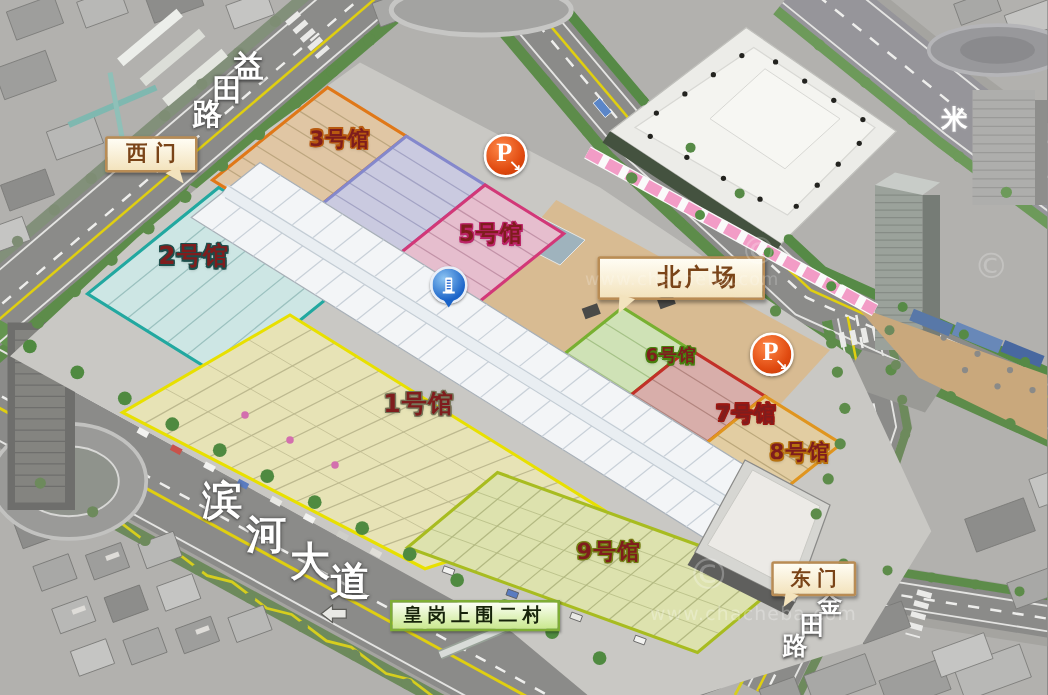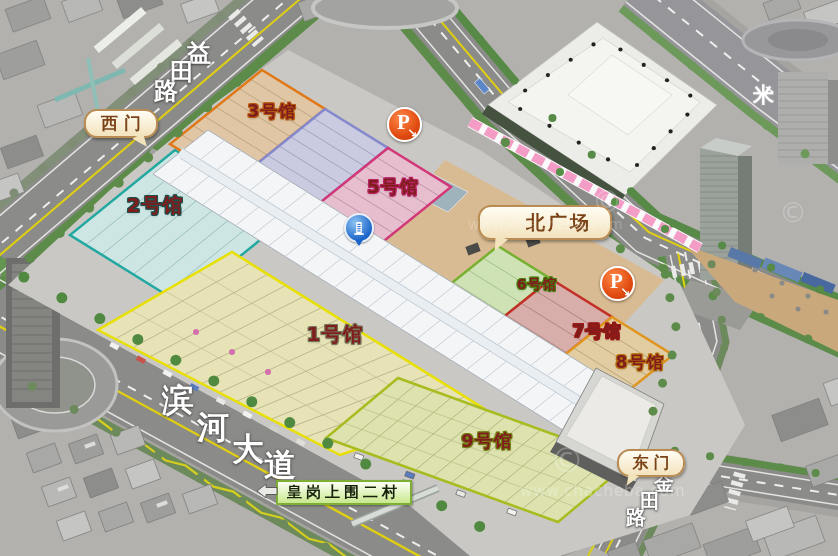--- a/index.html
+++ b/index.html
@@ -5,39 +5,39 @@
   html,body{margin:0;padding:0;background:#666;}
   #stage{position:relative;width:838px;height:556px;overflow:hidden;background:#b2b1ae;
          font-family:"DejaVu Sans","Liberation Sans",sans-serif;}
   #map{position:absolute;left:0;top:0;z-index:1;}
   .ov{position:absolute;z-index:3;}
   .hall-label{position:absolute;transform:translate(-50%,-50%);font-weight:bold;color:#7f1d1d;
               white-space:nowrap;z-index:3;letter-spacing:1px;}
   .road-chars span{position:absolute;transform:translate(-50%,-50%);color:#fff;font-weight:bold;
               z-index:2;text-shadow:0 0 3px rgba(70,70,70,.95),0 1px 2px rgba(60,60,60,.8);}
   .bubble{position:absolute;z-index:4;background:linear-gradient(#fffdf4,#f3e3bd);
-          border:2px solid #b98c54;border-radius:13px;color:#7a4418;font-weight:bold;
+          border:2px solid #b98c54;border-radius:2px;color:#7a4418;font-weight:bold;
           text-align:center;box-shadow:1px 2px 3px rgba(0,0,0,.35);}
   .bubble .tail{position:absolute;width:0;height:0;border-style:solid;}
   #bubble-west{left:84px;top:109px;width:70px;height:25px;line-height:25px;font-size:17px;letter-spacing:6px;text-indent:6px;}
   #bubble-west .tail{bottom:-13px;right:9px;border-width:14px 3px 0 9px;border-color:#f3e3bd transparent transparent transparent;transform:rotate(-28deg);}
   #bubble-east{left:617px;top:449px;width:64px;height:24px;line-height:24px;font-size:16px;letter-spacing:5px;text-indent:5px;}
   #bubble-east .tail{bottom:-12px;left:7px;border-width:13px 8px 0 3px;border-color:#f3e3bd transparent transparent transparent;transform:rotate(22deg);}
   #bubble-north{left:478px;top:205px;width:102px;height:31px;line-height:31px;font-size:19px;letter-spacing:3px;padding-left:28px;}
   #bubble-north .tail{bottom:-14px;left:13px;border-width:15px 9px 0 4px;border-color:#f3e3bd transparent transparent transparent;transform:rotate(18deg);}
   #center-marker{left:344px;top:213px;display:flex;align-items:center;z-index:4;}
   #center-marker .badge{position:relative;width:26px;height:26px;border-radius:50%;flex:none;
       background:radial-gradient(circle at 35% 30%,#8cc4f2,#1a63c8 72%);border:2px solid #e9eff8;
       box-shadow:0 1px 2px rgba(0,0,0,.45);display:flex;align-items:center;justify-content:center;}
   #center-marker .badge::after{content:"";position:absolute;left:50%;bottom:-9px;transform:translateX(-50%);
       border:4px solid transparent;border-top:6px solid #1a63c8;}
   #center-marker .plate{margin-left:3px;padding:2px 9px;background:linear-gradient(#fdfae0,#f0eaae);
       border:1px solid #8f9040;font-size:15px;font-weight:bold;color:#141408;letter-spacing:2px;
       box-shadow:1px 1px 2px rgba(0,0,0,.35);white-space:nowrap;}
-  #village-sign{left:256px;top:480px;display:flex;align-items:center;z-index:4;}
+  #village-sign{left:256px;top:480px;display:flex;align-items:center;z-index:4;gap:36px;}
   #village-sign .plate{padding:1px 9px;background:linear-gradient(180deg,#fcfff5,#c9e88e);
       border:2px solid #7fae35;font-size:15px;font-weight:bold;color:#16230a;letter-spacing:4px;
       box-shadow:1px 1px 2px rgba(0,0,0,.35);white-space:nowrap;}
   .p-icon{position:absolute;width:31px;height:31px;border-radius:50%;z-index:4;
       background:radial-gradient(circle at 38% 30%,#ff8848,#e04a10 62%,#c03806);
       border:2px solid #fff;box-shadow:0 1px 3px rgba(0,0,0,.45);color:#fff;
       font-family:"Liberation Serif","DejaVu Serif",serif;font-weight:bold;}
   .p-icon .pg{position:absolute;left:8px;top:1px;font-size:21px;}
   .p-icon .pa{position:absolute;right:3px;bottom:0px;font-size:12px;font-family:"DejaVu Sans",sans-serif;}
   #metro-icon{left:753px;top:81px;font-size:21px;font-weight:bold;color:#fff;z-index:4;
@@ -494,21 +494,21 @@
       <span style="left: 213px; top: 428px; font-size: 32px;">河</span>
       <span style="left: 248px; top: 450px; font-size: 32px;">大</span>
       <span style="left: 280px; top: 466px; font-size: 32px;">道</span>
     </div>
   <div class="road-chars">
       <span style="left: 664px; top: 483px; font-size: 20px;">金</span>
       <span style="left: 650px; top: 501px; font-size: 20px;">田</span>
       <span style="left: 636px; top: 517px; font-size: 20px;">路</span>
     </div>
 
-  <div class="hall-label" style="left: 335px; top: 334px; font-size: 20px; text-shadow: rgb(119, 119, 90) -1px -1px 0px, rgb(119, 119, 90) 1px -1px 0px, rgb(119, 119, 90) -1px 1px 0px, rgb(119, 119, 90) 1px 1px 0px, rgb(119, 119, 90) 0px -1px 0px, rgb(119, 119, 90) 0px 1px 0px, rgb(119, 119, 90) -1px 0px 0px, rgb(119, 119, 90) 1px 0px 0px, rgba(0, 0, 0, 0.35) 0px 1px 3px;">1号馆</div>
+  <div class="hall-label" style="left: 335px; top: 323px; font-size: 20px; text-shadow: rgb(119, 119, 90) -1px -1px 0px, rgb(119, 119, 90) 1px -1px 0px, rgb(119, 119, 90) -1px 1px 0px, rgb(119, 119, 90) 1px 1px 0px, rgb(119, 119, 90) 0px -1px 0px, rgb(119, 119, 90) 0px 1px 0px, rgb(119, 119, 90) -1px 0px 0px, rgb(119, 119, 90) 1px 0px 0px, rgba(0, 0, 0, 0.35) 0px 1px 3px;">1号馆</div>
   <div class="hall-label" style="left: 155px; top: 205px; font-size: 20px; text-shadow: rgb(29, 79, 76) -1px -1px 0px, rgb(29, 79, 76) 1px -1px 0px, rgb(29, 79, 76) -1px 1px 0px, rgb(29, 79, 76) 1px 1px 0px, rgb(29, 79, 76) 0px -1px 0px, rgb(29, 79, 76) 0px 1px 0px, rgb(29, 79, 76) -1px 0px 0px, rgb(29, 79, 76) 1px 0px 0px, rgba(0, 0, 0, 0.35) 0px 1px 3px;">2号馆</div>
   <div class="hall-label" style="left: 272px; top: 111px; font-size: 17px; text-shadow: rgb(184, 90, 16) -1px -1px 0px, rgb(184, 90, 16) 1px -1px 0px, rgb(184, 90, 16) -1px 1px 0px, rgb(184, 90, 16) 1px 1px 0px, rgb(184, 90, 16) 0px -1px 0px, rgb(184, 90, 16) 0px 1px 0px, rgb(184, 90, 16) -1px 0px 0px, rgb(184, 90, 16) 1px 0px 0px, rgba(0, 0, 0, 0.35) 0px 1px 3px;">3号馆</div>
   <div class="hall-label" style="left: 393px; top: 187px; font-size: 18px; text-shadow: rgb(188, 36, 104) -1px -1px 0px, rgb(188, 36, 104) 1px -1px 0px, rgb(188, 36, 104) -1px 1px 0px, rgb(188, 36, 104) 1px 1px 0px, rgb(188, 36, 104) 0px -1px 0px, rgb(188, 36, 104) 0px 1px 0px, rgb(188, 36, 104) -1px 0px 0px, rgb(188, 36, 104) 1px 0px 0px, rgba(0, 0, 0, 0.35) 0px 1px 3px;">5号馆</div>
   <div class="hall-label" style="left: 537px; top: 285px; font-size: 14px; text-shadow: rgb(72, 128, 15) -1px -1px 0px, rgb(72, 128, 15) 1px -1px 0px, rgb(72, 128, 15) -1px 1px 0px, rgb(72, 128, 15) 1px 1px 0px, rgb(72, 128, 15) 0px -1px 0px, rgb(72, 128, 15) 0px 1px 0px, rgb(72, 128, 15) -1px 0px 0px, rgb(72, 128, 15) 1px 0px 0px, rgba(0, 0, 0, 0.35) 0px 1px 3px;">6号馆</div>
   <div class="hall-label" style="left: 597px; top: 331px; font-size: 17px; text-shadow: rgb(156, 24, 18) -1px -1px 0px, rgb(156, 24, 18) 1px -1px 0px, rgb(156, 24, 18) -1px 1px 0px, rgb(156, 24, 18) 1px 1px 0px, rgb(156, 24, 18) 0px -1px 0px, rgb(156, 24, 18) 0px 1px 0px, rgb(156, 24, 18) -1px 0px 0px, rgb(156, 24, 18) 1px 0px 0px, rgba(0, 0, 0, 0.35) 0px 1px 3px;">7号馆</div>
   <div class="hall-label" style="left: 640px; top: 362px; font-size: 17px; text-shadow: rgb(184, 114, 14) -1px -1px 0px, rgb(184, 114, 14) 1px -1px 0px, rgb(184, 114, 14) -1px 1px 0px, rgb(184, 114, 14) 1px 1px 0px, rgb(184, 114, 14) 0px -1px 0px, rgb(184, 114, 14) 0px 1px 0px, rgb(184, 114, 14) -1px 0px 0px, rgb(184, 114, 14) 1px 0px 0px, rgba(0, 0, 0, 0.35) 0px 1px 3px;">8号馆</div>
   <div class="hall-label" style="left: 487px; top: 441px; font-size: 18px; text-shadow: rgb(116, 127, 18) -1px -1px 0px, rgb(116, 127, 18) 1px -1px 0px, rgb(116, 127, 18) -1px 1px 0px, rgb(116, 127, 18) 1px 1px 0px, rgb(116, 127, 18) 0px -1px 0px, rgb(116, 127, 18) 0px 1px 0px, rgb(116, 127, 18) -1px 0px 0px, rgb(116, 127, 18) 1px 0px 0px, rgba(0, 0, 0, 0.35) 0px 1px 3px;">9号馆</div>
 
   <div class="bubble" id="bubble-west">
     <span>西门</span>

